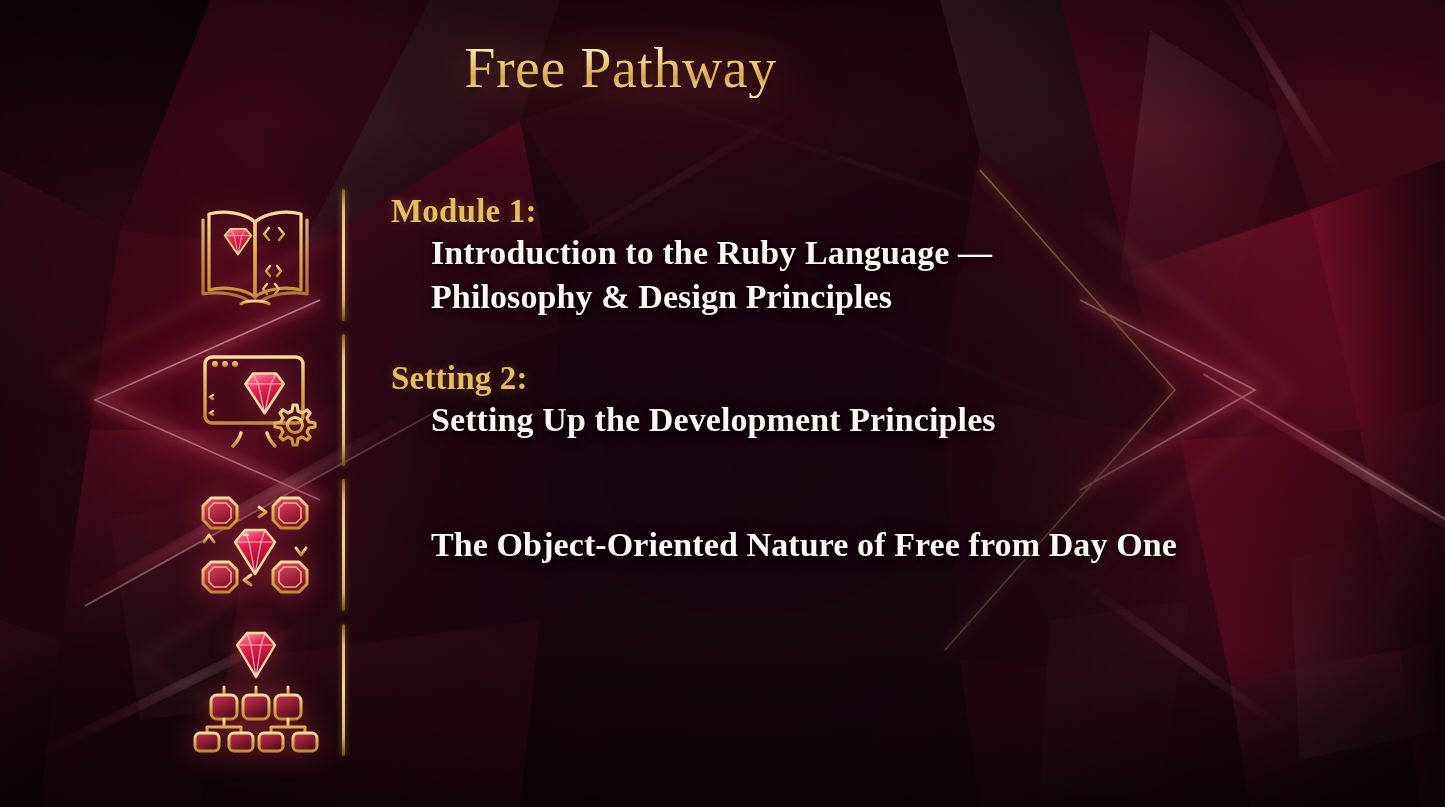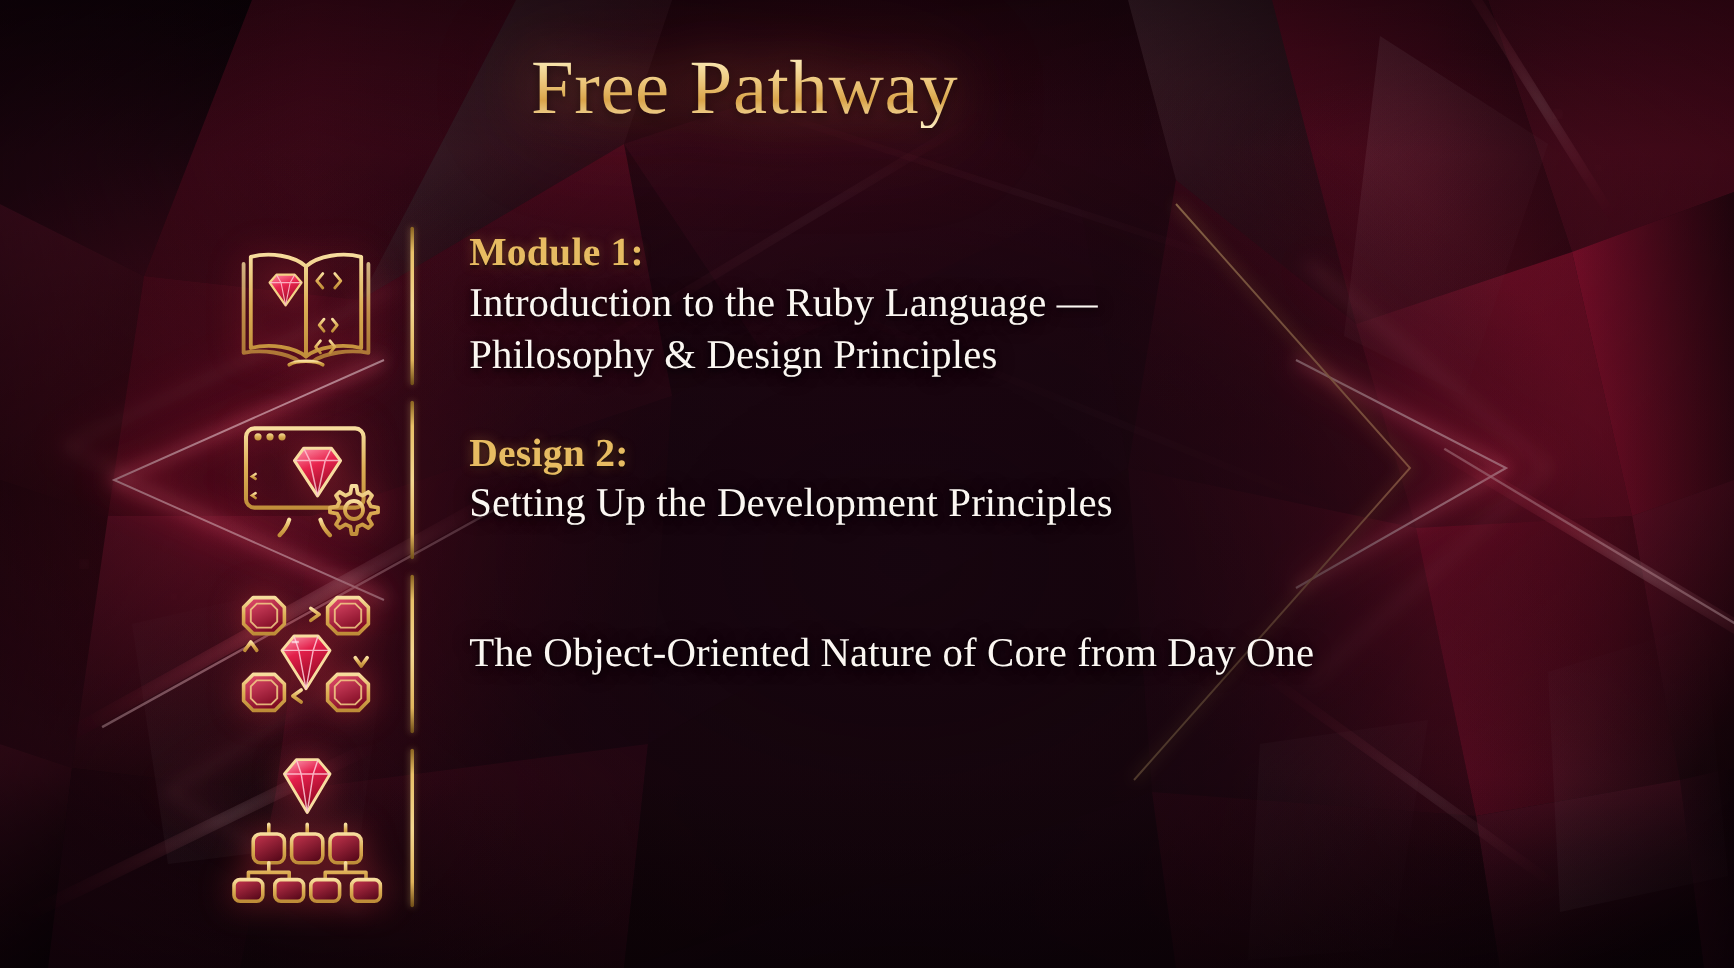--- a/index.html
+++ b/index.html
@@ -38,21 +38,21 @@
     background:
       linear-gradient(to right, rgba(5,1,4,0.55), rgba(0,0,0,0) 18%, rgba(0,0,0,0) 82%, rgba(5,1,4,0.45)),
       linear-gradient(to bottom, rgba(5,1,4,0.5), rgba(0,0,0,0) 16%, rgba(0,0,0,0) 80%, rgba(5,1,4,0.6));
     pointer-events:none;
   }
 
   
   #title {
     position:absolute; top:38px; left:0; width:1241px;
     text-align:center;
-    font-size:64px;
+    font-size:56px;
     font-weight:400;
     letter-spacing:0.5px;
     line-height:1.08;
     background:linear-gradient(180deg,#FFF4D2 0%,#F6DFA4 24%,#E9C072 48%,#D9A44A 66%,#F0D292 86%,#FBEBC2 100%);
     -webkit-background-clip:text;
     background-clip:text;
     color:transparent;
     -webkit-text-fill-color:transparent;
     filter:drop-shadow(0 0 22px rgba(255,160,80,0.45)) drop-shadow(0 0 46px rgba(210,40,60,0.40)) drop-shadow(0 3px 4px rgba(0,0,0,0.65));
   }
@@ -87,26 +87,27 @@
   .module-label {
     font-size:33px;
     font-weight:700;
     line-height:1.18;
     color:#E7BC62;
     letter-spacing:0.2px;
     text-shadow:0 0 10px rgba(230,170,70,0.35), 0 2px 3px rgba(0,0,0,0.7);
   }
   .module-title {
     font-size:34px;
-    font-weight:400;
+    font-weight:700;
     line-height:1.3;
     color:#FBF7F2;
     letter-spacing:0.1px;
     text-shadow:0 2px 5px rgba(0,0,0,0.8), 0 0 14px rgba(0,0,0,0.5);
     white-space:pre-line;
+    margin-left:40px;
   }
 </style>
 </head>
 <body>
 
 <div id="slide">
 
   <div class="bg-layer">
     <svg class="bg-svg" viewBox="0 0 1445 807" preserveAspectRatio="none" aria-hidden="true">
       <defs>
@@ -370,21 +371,21 @@
           </g>
 
           <g transform="translate(82,62)">
             <path d="M20 2 L24 2 L25 8 L29 10 L34 7 L37 10 L34 15 L36 19 L42 20 L42 24 L36 25 L34 29 L37 34 L34 37 L29 34 L25 36 L24 42 L20 42 L19 36 L15 34 L10 37 L7 34 L10 29 L8 25 L2 24 L2 20 L8 19 L10 15 L7 10 L10 7 L15 10 L19 8 Z" fill="none" stroke="url(#gold2)" stroke-width="3.2" stroke-linejoin="round"></path>
             <circle cx="22" cy="22" r="7.5" fill="none" stroke="url(#gold2)" stroke-width="3.2"></circle>
           </g>
         </svg>
       </div>
       <div class="divider"></div>
       <div class="module-text">
-        <div class="module-label">Design 2:</div>
+        <div class="module-label">Setting 2:</div>
         <div class="module-title">Setting Up the Development Principles</div>
       </div>
     </div>
 
     <div class="module-row">
       <div class="module-icon">
         <svg width="128" height="122" viewBox="0 0 128 122">
           <defs>
             <linearGradient id="gold3" x1="0" y1="0" x2="0" y2="1">
               <stop offset="0" stop-color="#F7DD9E"></stop>
@@ -434,21 +435,21 @@
 
           <g transform="translate(38,44)">
             <path d="M6 14 L16 2 L36 2 L46 14 L26 46 Z" fill="url(#rubyC)" stroke="#F7DDA0" stroke-width="2.4" stroke-linejoin="round"></path>
             <path d="M6 14 L46 14 M16 2 L20 14 L26 46 M36 2 L32 14 L26 46" stroke="#FFCCD8" stroke-width="1.2" fill="none" opacity="0.85"></path>
             <path d="M14 7 L20 7" stroke="#FFEAF0" stroke-width="2" opacity="0.7"></path>
           </g>
         </svg>
       </div>
       <div class="divider"></div>
       <div class="module-text">
-        <div class="module-title">The Object-Oriented Nature of Core from Day One</div>
+        <div class="module-title">The Object-Oriented Nature of Free from Day One</div>
       </div>
     </div>
 
     <div class="module-row">
       <div class="module-icon">
         <svg width="128" height="126" viewBox="0 0 128 126">
           <defs>
             <linearGradient id="gold4" x1="0" y1="0" x2="0" y2="1">
               <stop offset="0" stop-color="#F7DD9E"></stop>
                 <stop offset="0.5" stop-color="#DDAE55"></stop>

